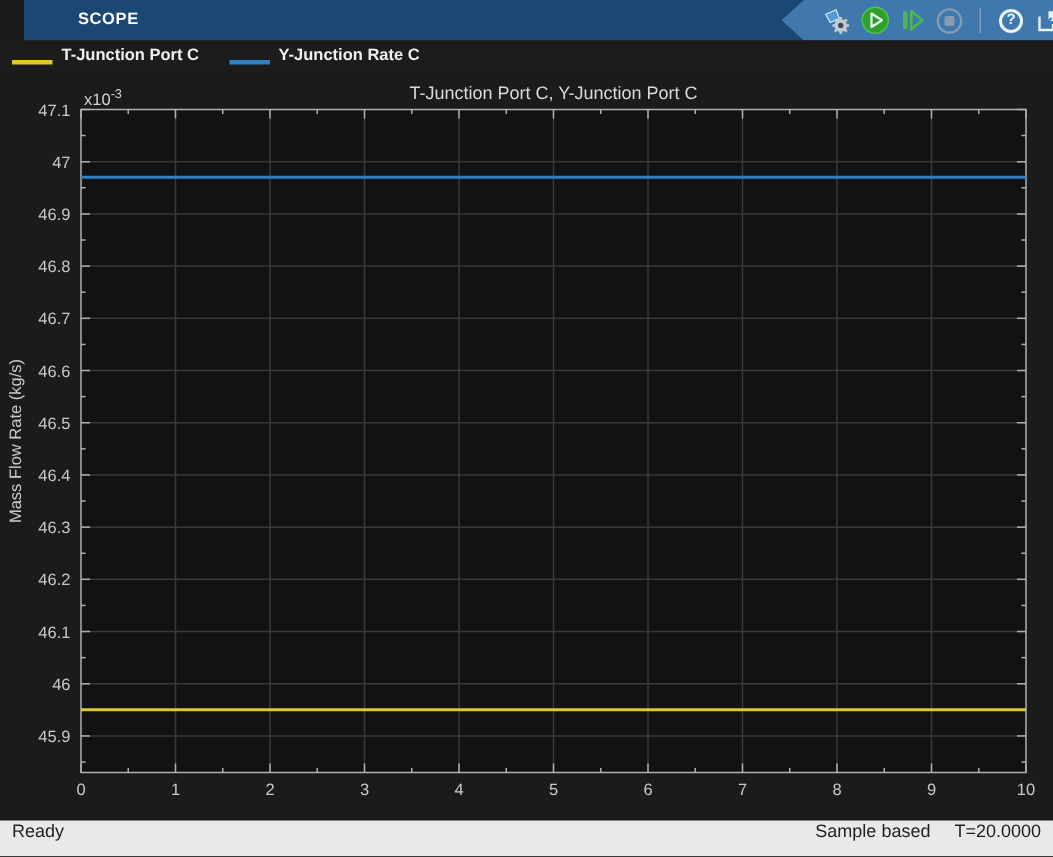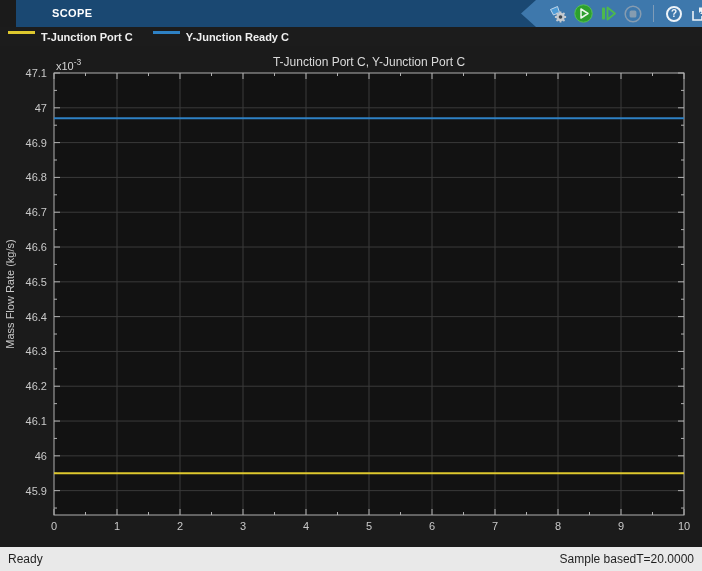--- a/index.html
+++ b/index.html
@@ -29,39 +29,39 @@
   .help-circle{
     width:16px; height:16px; border-radius:50%; border:2px solid #eef3f8;
     color:#eef3f8; font-size:10px; font-weight:700; display:flex;
     align-items:center; justify-content:center; line-height:1;
   }
   
   .legendbar{
     position:absolute; top:27px; left:0; width:702px; height:19px;
     background:#1c1c1c; display:flex; align-items:center;
   }
-  .legend-item{ display:flex; align-items:flex-start; margin-left:8px; }
+  .legend-item{ display:flex; align-items:flex-end; margin-left:8px; }
   .legend-item + .legend-item{ margin-left:20px; }
   .swatch{ width:27px; height:3px; margin-right:6px; }
   .legend-label{ color:#efefef; font-size:11px; font-weight:700; }
   
   .chart-area{ position:absolute; top:46px; left:0; width:702px; height:501px; background:#1b1b1b; }
   svg text{ font-family:"Liberation Sans", sans-serif; }
   .tick-label{ fill:#c9c9c9; font-size:11px; }
   .chart-title{ fill:#dadada; font-size:12px; }
   .exp-label{ fill:#d5d5d5; font-size:11px; }
   .axis-label{ fill:#c9c9c9; font-size:11px; }
   
   .statusbar{
     position:absolute; bottom:0; left:0; width:702px; height:24px;
     background:#e9e9e9; color:#1f1f1f; font-size:12px;
-    display:flex; align-items:center; padding:0 8px;
+    display:flex; align-items:flex-start; padding:0 8px;
   }
   .status-spacer{ flex:1; }
-  .status-right{ display:flex; gap:0; }
+  .status-right{ display:flex; gap:16px; }
 </style>
 </head>
 <body>
 
 <div class="window">
 
   <div class="toolbar">
     <div class="tab">SCOPE</div>
 
     <div class="toolbar-banner">
@@ -118,21 +118,21 @@
     </div>
   </div>
 
   <div class="legendbar">
     <div class="legend-item">
       <div class="swatch" style="background: rgb(222, 200, 46);"></div>
       <div class="legend-label">T-Junction Port C</div>
     </div>
     <div class="legend-item">
       <div class="swatch" style="background: rgb(46, 129, 196);"></div>
-      <div class="legend-label">Y-Junction Ready C</div>
+      <div class="legend-label">Y-Junction Rate C</div>
     </div>
   </div>
 
   <div class="chart-area">
     <svg id="chart" width="702" height="501">
         <rect x="54" y="27" width="630" height="442" fill="#121212"></rect>
         <g stroke="#3a3a3a" stroke-width="1">
           <line x1="54" y1="444.6377952755905" x2="684" y2="444.6377952755905"></line>
           <line x1="54" y1="409.8346456692909" x2="684" y2="409.8346456692909"></line>
           <line x1="54" y1="375.03149606299127" x2="684" y2="375.03149606299127"></line>

